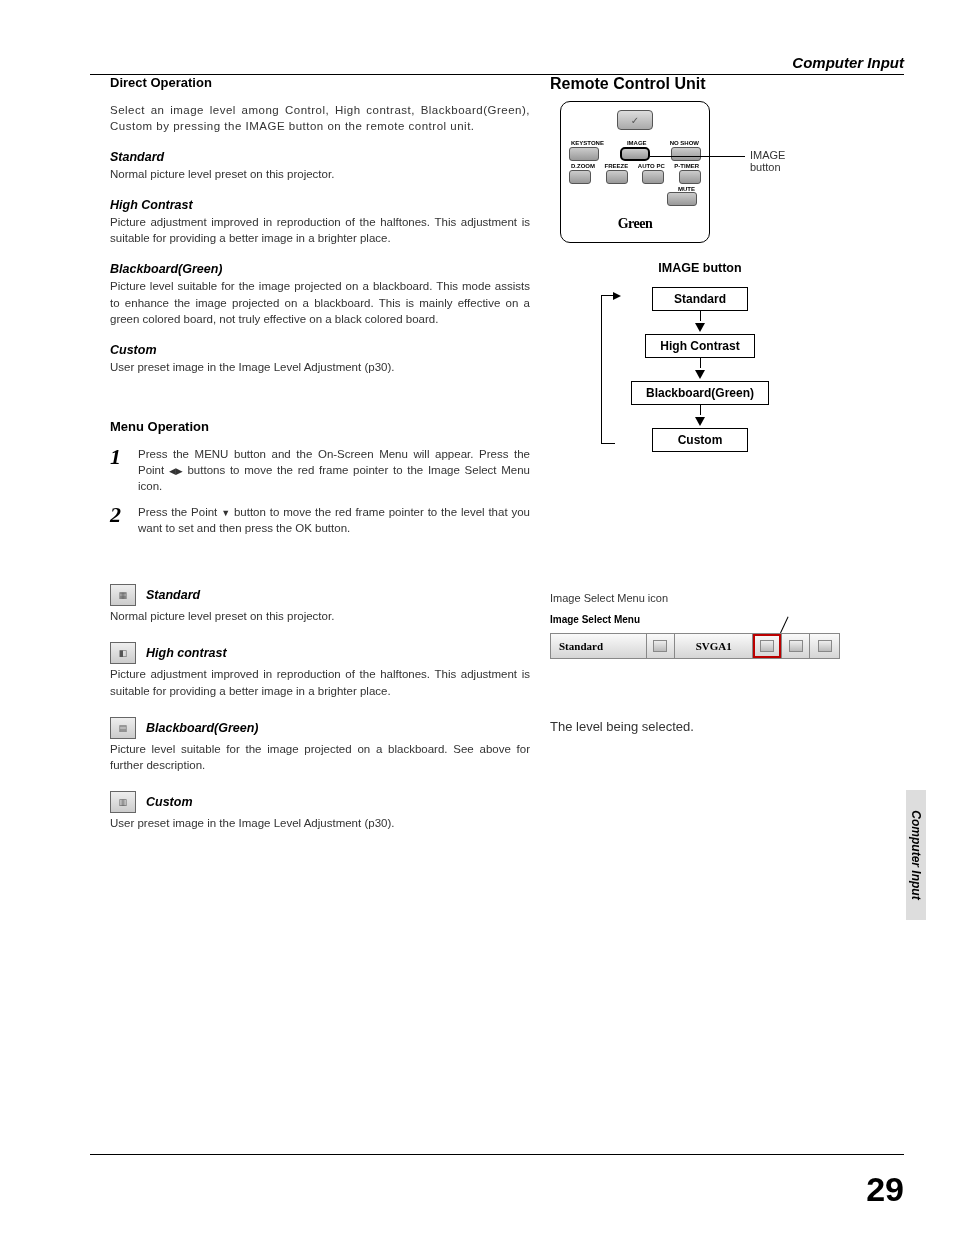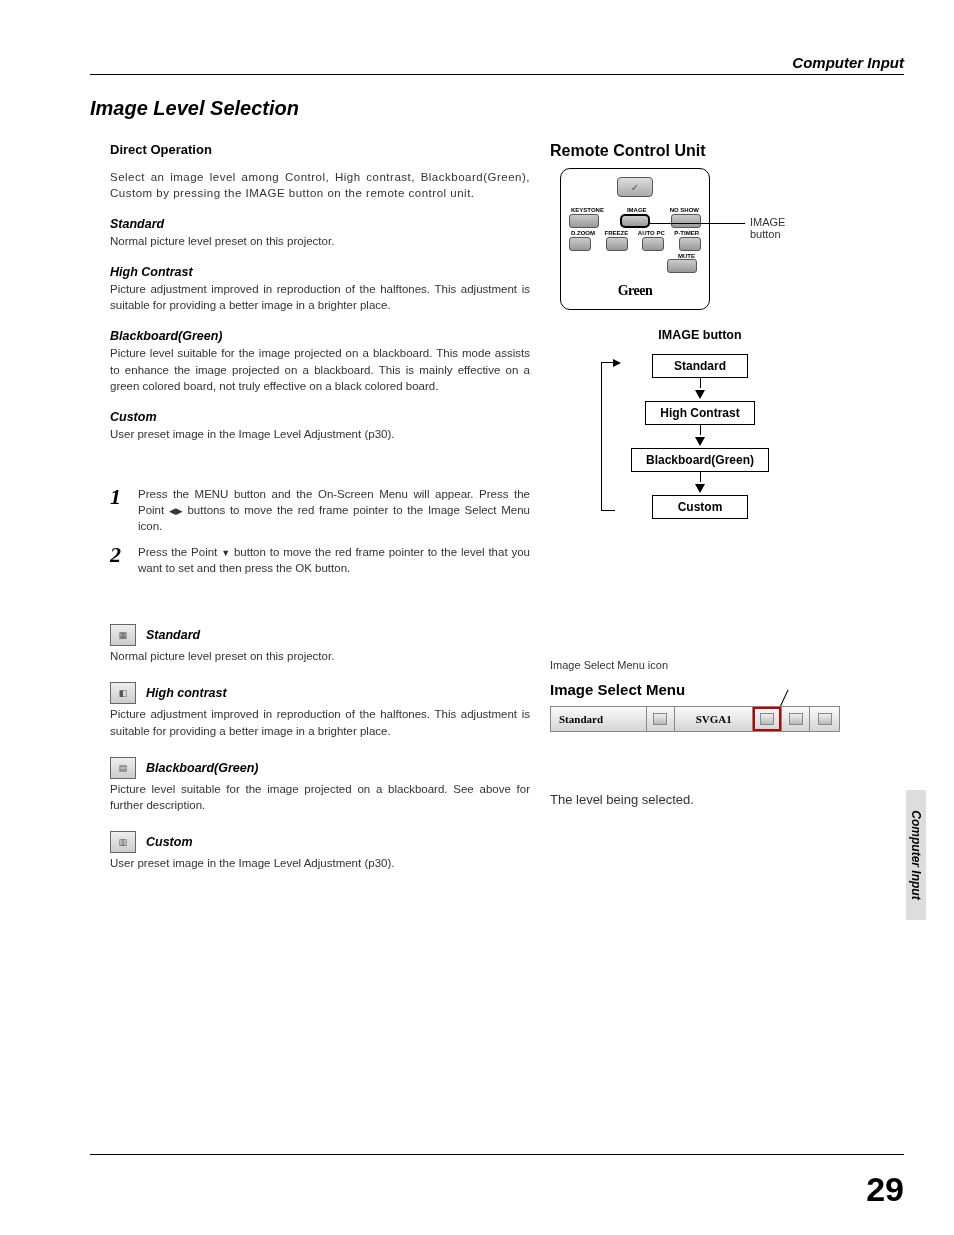--- a/index.html
+++ b/index.html
@@ -204,21 +204,21 @@
   }
   .cycle-loop-left::before {
     content:"";
     position:absolute; right:-6px; top:-4px;
     border-top:4px solid transparent;
     border-bottom:4px solid transparent;
     border-left:8px solid #000;
   }
   .menu-title {
     font-weight: bold;
-    font-size: 15px;
+    font-size: 10px;
     margin-bottom: 8px;
     margin-top: 10px;
   }
   .menu-icon-label {
     font-size: 11px;
     color: #333;
     text-align: left;
     margin-bottom: 2px;
     padding-right: 0;
   }
@@ -321,21 +321,20 @@
     border-left:1px solid #000;
   }
 </style>
 </head>
 <body>
 
 <div class="page">
   <div class="header-right">Computer Input</div>
   <div class="top-rule"></div>
 
-  <div class="main-title">Image Level Selection</div>
 
   <div class="columns">
 
     <div class="left-col">
       <div class="sub-heading">Direct Operation</div>
       <div class="body-text">Select an image level among Control, High contrast, Blackboard(Green), Custom by pressing the IMAGE button on the remote control unit.</div>
 
       <div class="mode-title">Standard</div>
       <div class="mode-desc">Normal picture level preset on this projector.</div>
 
@@ -343,20 +342,21 @@
       <div class="mode-desc">Picture adjustment improved in reproduction of the halftones. This adjustment is suitable for providing a better image in a brighter place.</div>
 
       <div class="mode-title">Blackboard(Green)</div>
       <div class="mode-desc">Picture level suitable for the image projected on a blackboard. This mode assists to enhance the image projected on a blackboard.  This is mainly effective on a green colored board, not truly effective on a black colored board.</div>
 
       <div class="mode-title">Custom</div>
       <div class="mode-desc">User preset image in the Image Level Adjustment (p30).</div>
 
       <div style="height: 28px;"></div>
 
+      <div class="sub-heading">Menu Operation</div>
 
       <div class="step-row">
         <div class="step-num">1</div>
         <div class="step-text">
           <span>Press the MENU button and the On-Screen Menu will appear.  Press the Point </span><span class="tri">◀▶</span><span> buttons to move the red frame pointer to the Image Select Menu icon.</span>
         </div>
       </div>
       <div class="step-row">
         <div class="step-num">2</div>
         <div class="step-text">

